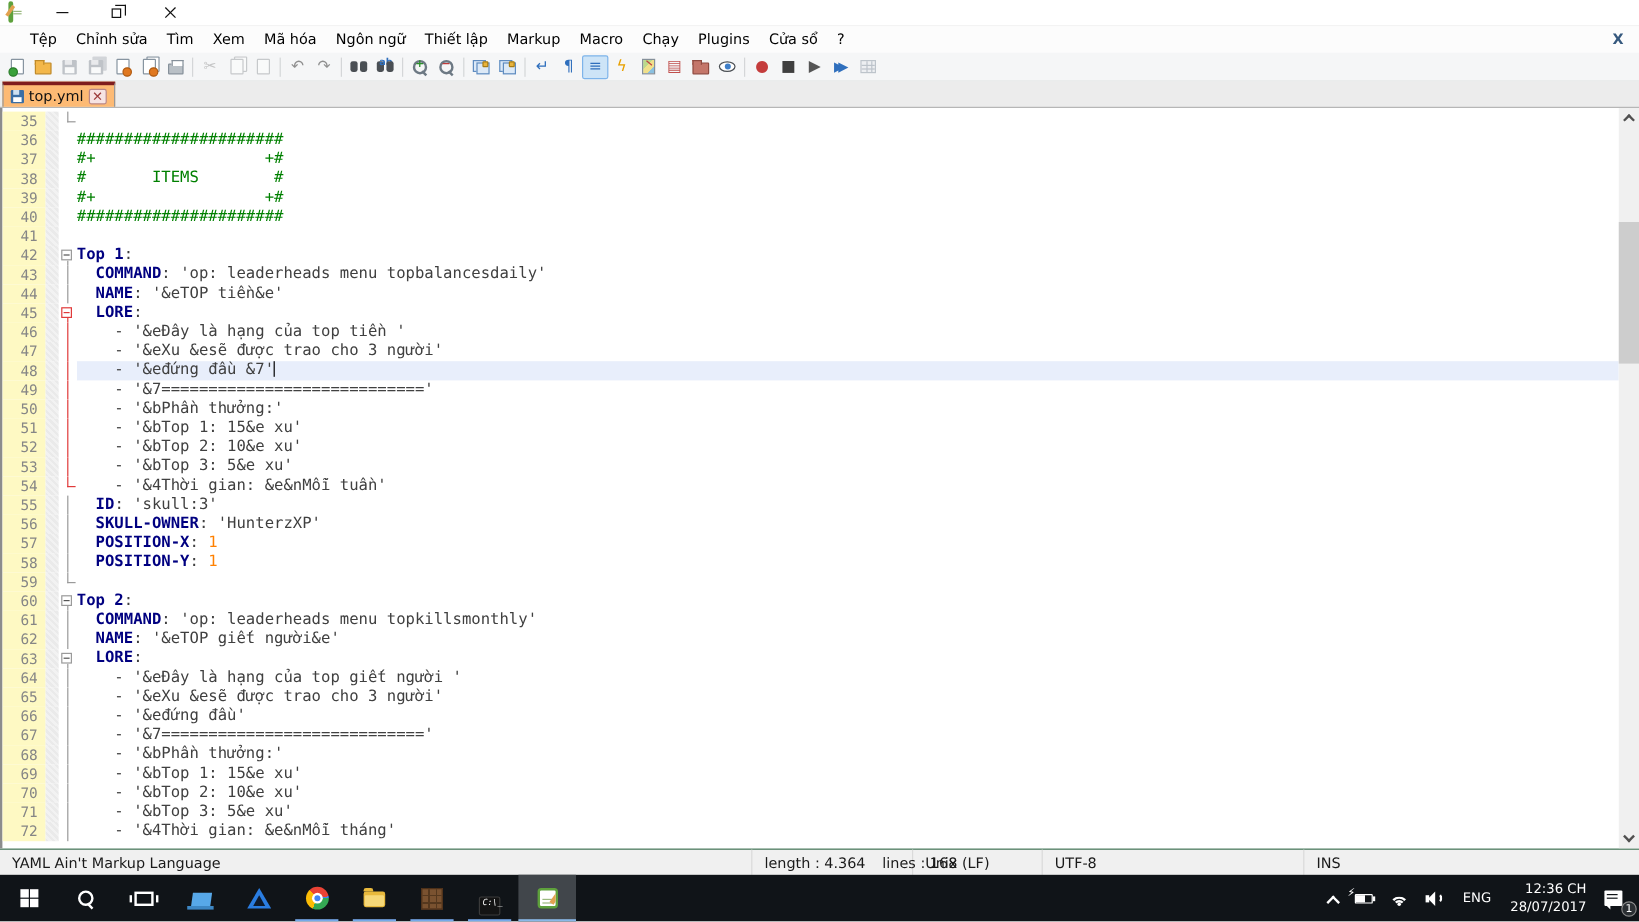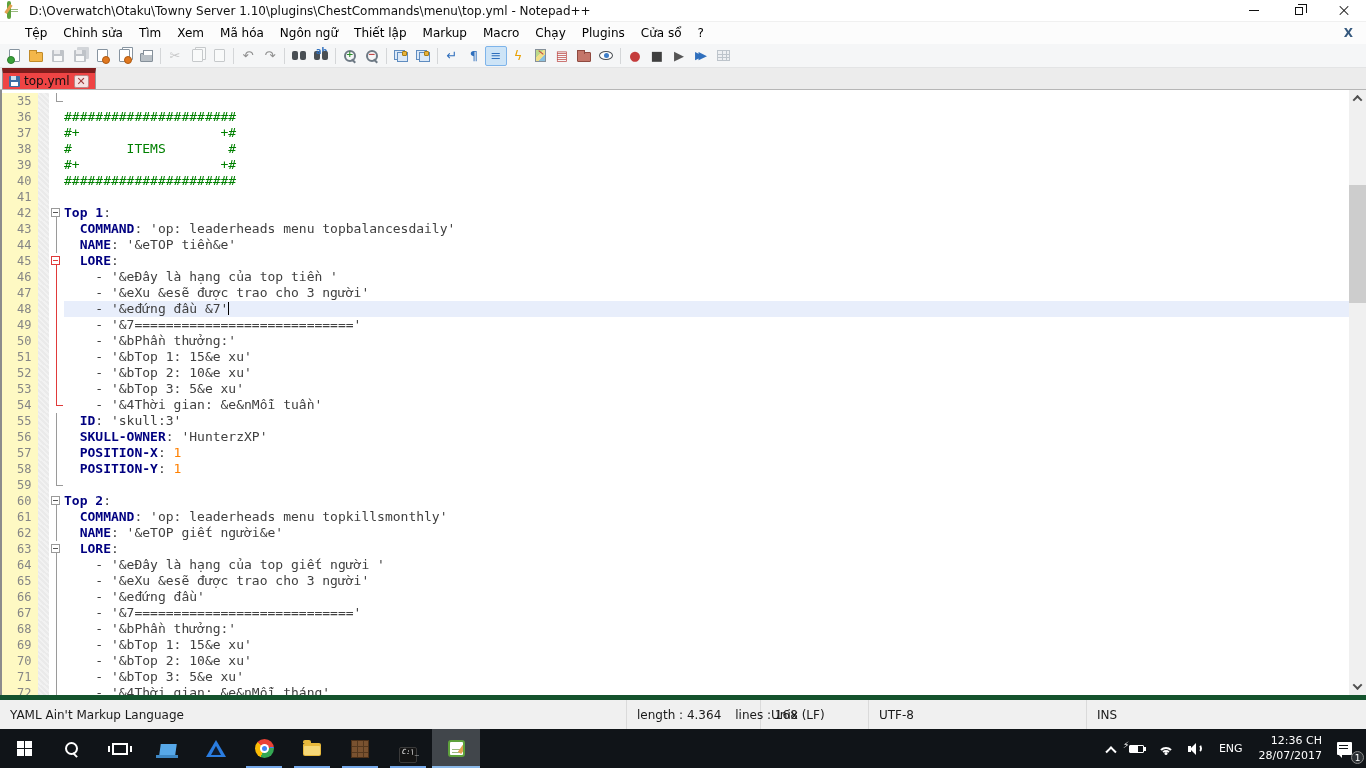--- a/index.html
+++ b/index.html
@@ -66,21 +66,21 @@
   .ic-map { width:11px; height:13px; background:linear-gradient(135deg,#bcd98a 0 40%,#f0e08a 40% 70%,#8ac0e0 70%); border:1px solid #85909a; position:relative; }
   .ic-map::before { content:""; position:absolute; left:2px; top:2px; width:6px; height:1px; background:#c04040; transform:rotate(40deg); }
   .ic-eye { width:14px; height:9px; border:1px solid #4a4f54; border-radius:50%; background:#fff; position:relative; }
   .ic-eye::before { content:""; position:absolute; left:4px; top:1px; width:5px; height:5px; border-radius:50%; background:#3f7fc9; }
   .ic-grid { width:13px; height:11px; border:1px solid #5f8cc0; background:linear-gradient(#dce9f7,#dce9f7); position:relative; }
   .ic-grid::before { content:""; position:absolute; left:0; right:0; top:3px; height:1px; background:#5f8cc0; box-shadow:0 3px 0 #5f8cc0; }
   .ic-grid::after { content:""; position:absolute; top:0; bottom:0; left:4px; width:1px; background:#5f8cc0; box-shadow:4px 0 0 #5f8cc0; }
 
   
   .tabbar { height:22px; background:#ececec; display:flex; align-items:flex-end; border-bottom:1px solid #b6b6b6; padding-left:2px; }
-  .tab { height:21px; background:#ef4444; border:1px solid #989898; border-bottom:none; border-top:5px solid #7f1d1d; display:flex; align-items:center; gap:4px; padding:0 6px; font-size:12px; color:#111; }
+  .tab { height:21px; background:#fdba74; border:1px solid #989898; border-bottom:none; border-top:3px solid #7f1d1d; display:flex; align-items:center; gap:4px; padding:0 6px; font-size:12px; color:#111; }
   .tab .tab-floppy { width:11px; height:11px; background:#3b6ea5; border-radius:1px; position:relative; flex:none; }
   .tab .tab-floppy::before { content:""; position:absolute; left:2px; top:0; width:5px; height:4px; background:#cfe0f0; }
   .tab .tab-floppy::after { content:""; position:absolute; left:2px; bottom:1px; width:7px; height:4px; background:#fff; }
   .tab-close { color:#9c3a3a; font-weight:bold; font-size:11px; border:1px solid #b88; border-radius:2px; padding:0 2px; line-height:11px; background:#f6e3e3; }
 
   
   .editor { flex:1; background:#fff; position:relative; display:flex; overflow:hidden; border-left:2px solid #8c8c8c; }
   .lines { flex:1; overflow:hidden; padding-top:3px; }
   .ln { display:flex; height:16px; font-family:"DejaVu Sans Mono", monospace; font-size:13px; line-height:16px; }
   .lnum { width:36px; flex:none; text-align:right; padding-right:7px; color:#868686; background:#fef9c3; font-size:12px;padding-left:15px; }
@@ -101,21 +101,21 @@
 
   
   .vscroll { width:17px; flex:none; background:#f0f0f0; position:relative; }
   .sarrow { position:absolute; left:0; width:17px; height:17px; display:flex; align-items:center; justify-content:center; }
   .sarrow.up { top:0; } .sarrow.down { bottom:0; }
   .chev { width:7px; height:7px; border-left:2px solid #505050; border-top:2px solid #505050; transform:rotate(45deg) translate(1px,1px); }
   .chev.d { transform:rotate(225deg) translate(1px,1px); }
   .sthumb { position:absolute; left:0; width:17px; top:95px; height:118px; background:#cdcdcd; }
 
   
-  .statusbar { height:34px; background:#f0f0f0; border-top:5px solid #14532d; display:flex; align-items:center; font-size:12px; color:#1a1a1a; }
+  .statusbar { height:22px; background:#f0f0f0; border-top:1px solid #14532d; display:flex; align-items:center; font-size:12px; color:#1a1a1a; }
   .sb-pane { height:100%; display:flex; align-items:center; padding:0 10px; border-right:1px solid #dadada; gap:14px; white-space:nowrap; }
   .sb-doctype { width:627px; flex:none; } .sb-len { width:134px; flex:none; }
   .sb-pos { width:220px; flex:none; } .sb-eol { width:108px; flex:none; }
   .sb-enc { width:218px; flex:none; } .sb-ins { flex:1; border-right:none; }
 
   
   .taskbar { height:39px; background:#101418; display:flex; align-items:stretch; color:#fff; }
   .tb-btn { width:48px; display:flex; align-items:center; justify-content:center; position:relative; flex:none; }
   .tb-btn.running::after { content:""; position:absolute; left:6px; right:6px; bottom:0; height:2px; background:#76a9ea; }
   .tb-btn.active { background:#41464b; }
@@ -168,21 +168,20 @@
   .ic-action::after { content:""; position:absolute; left:1px; bottom:-3px; border-left:4px solid transparent; border-top:4px solid #fff; }
   .tray-badge { position:absolute; right:2px; bottom:4px; width:13px; height:13px; border-radius:50%; background:#2b2f33; border:1px solid #888; color:#fff; font-size:9px; display:flex; align-items:center; justify-content:center; }
 </style>
 </head>
 <body>
 
 <div id="screen">
 
   <div class="titlebar">
     <span class="appicon"><span class="npp-ic"></span></span>
-    <span class="title-text">D:\Overwatch\Otaku\Towny Server 1.10\plugins\ChestCommands\menu\top.yml - Notepad++</span>
     <div class="wbtns">
       <span class="wbtn">
           <i class="glyph-min"></i>
         </span>
       <span class="wbtn">
           <i class="glyph-restore"></i>
         </span>
       <span class="wbtn">
           <i class="glyph-close"></i>
         </span>

